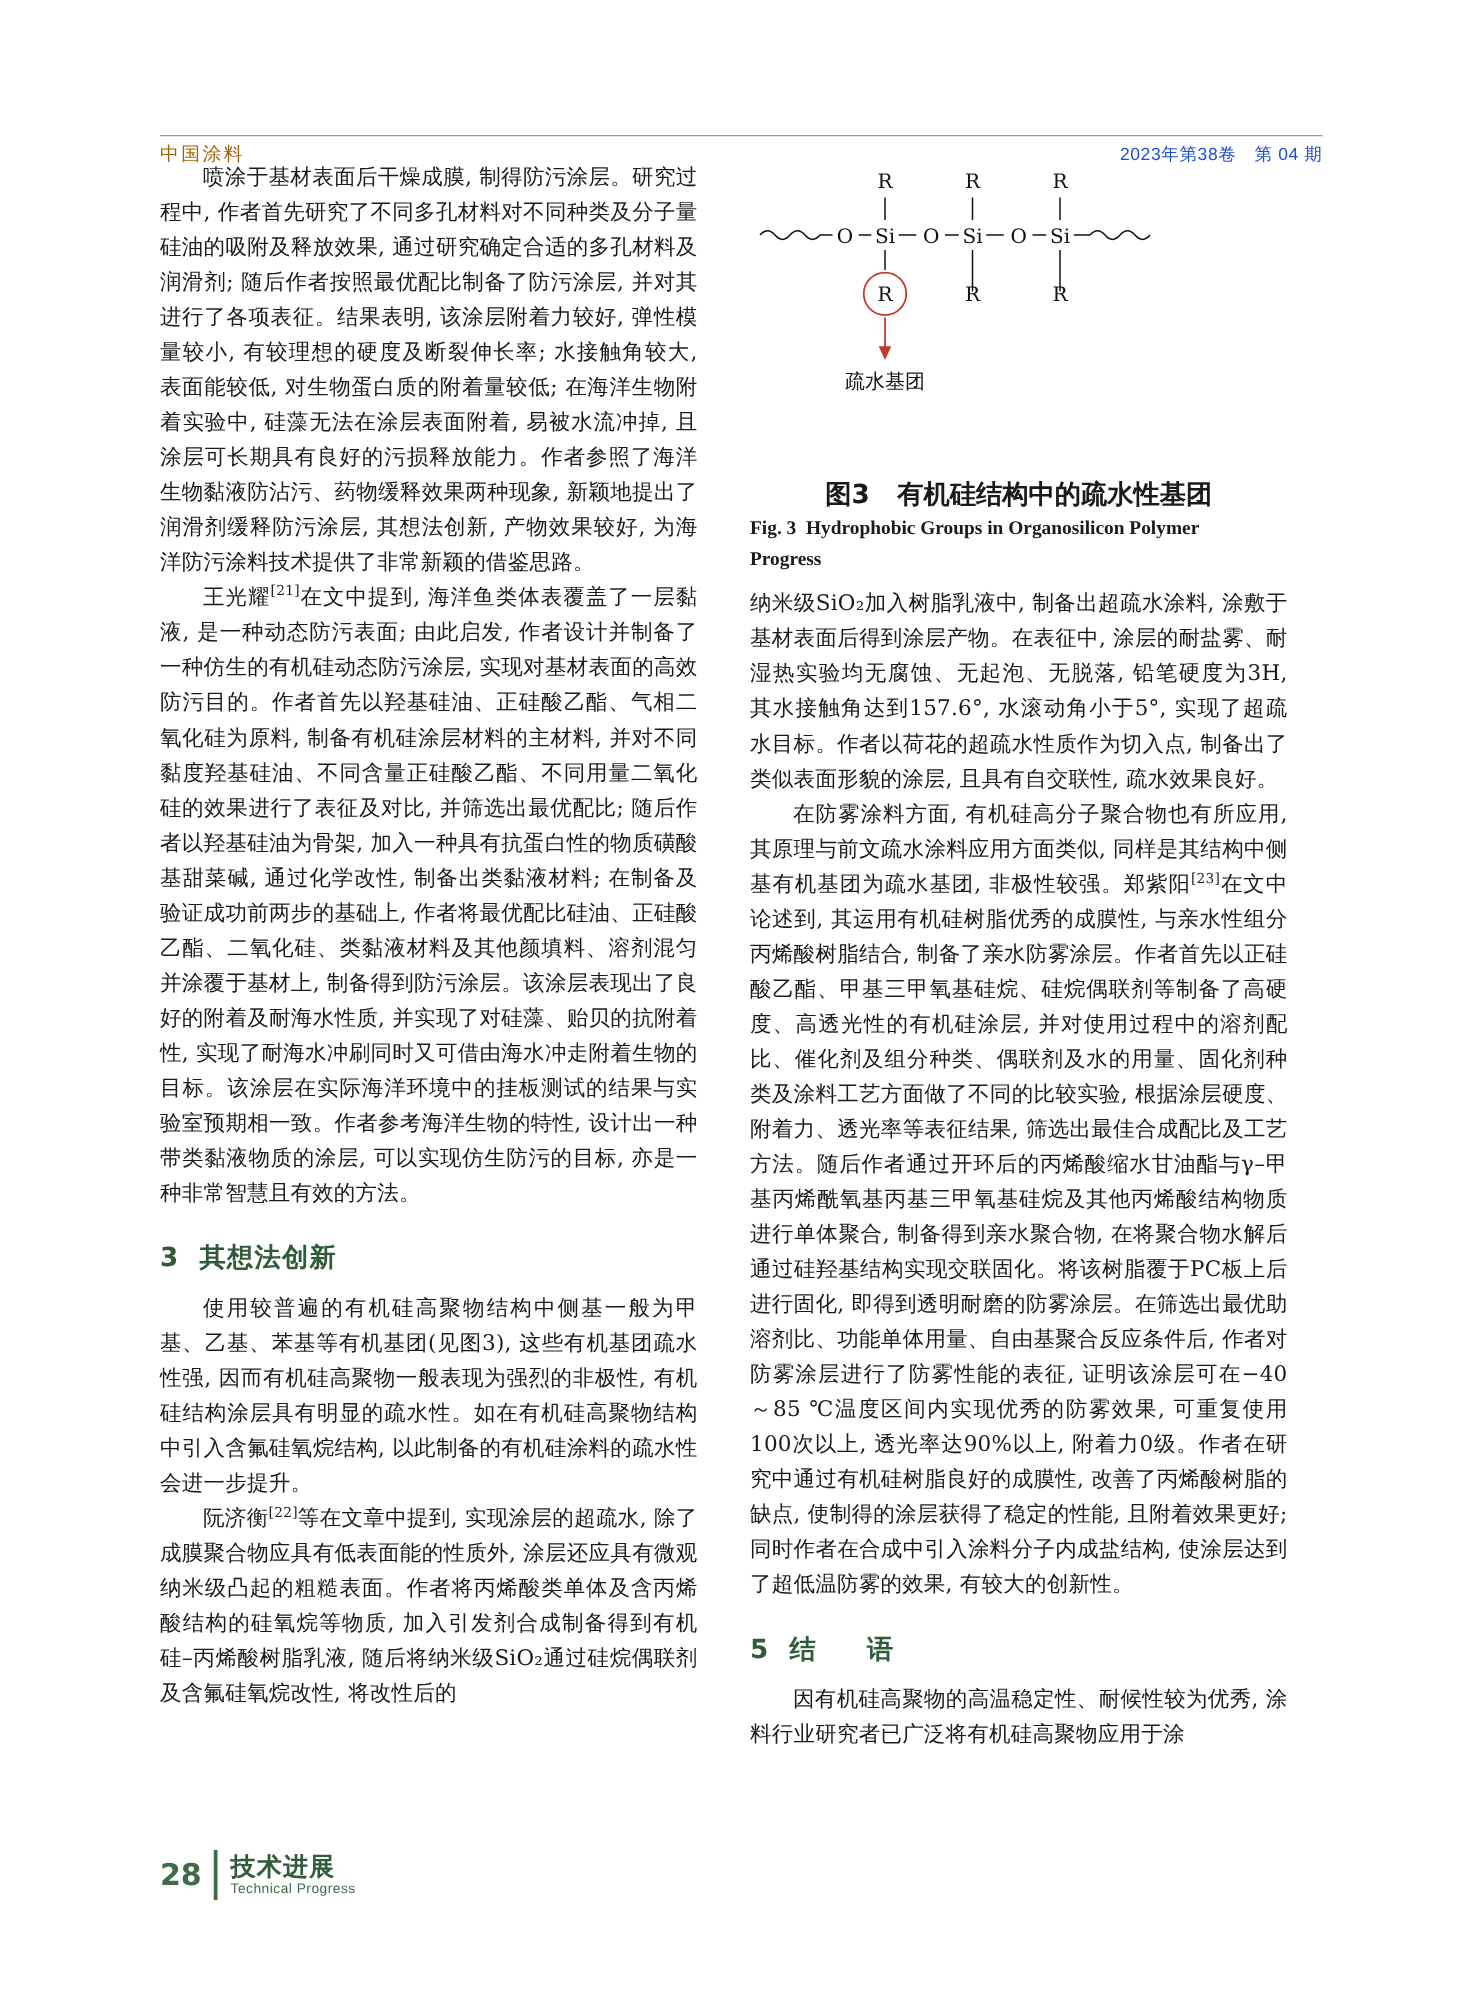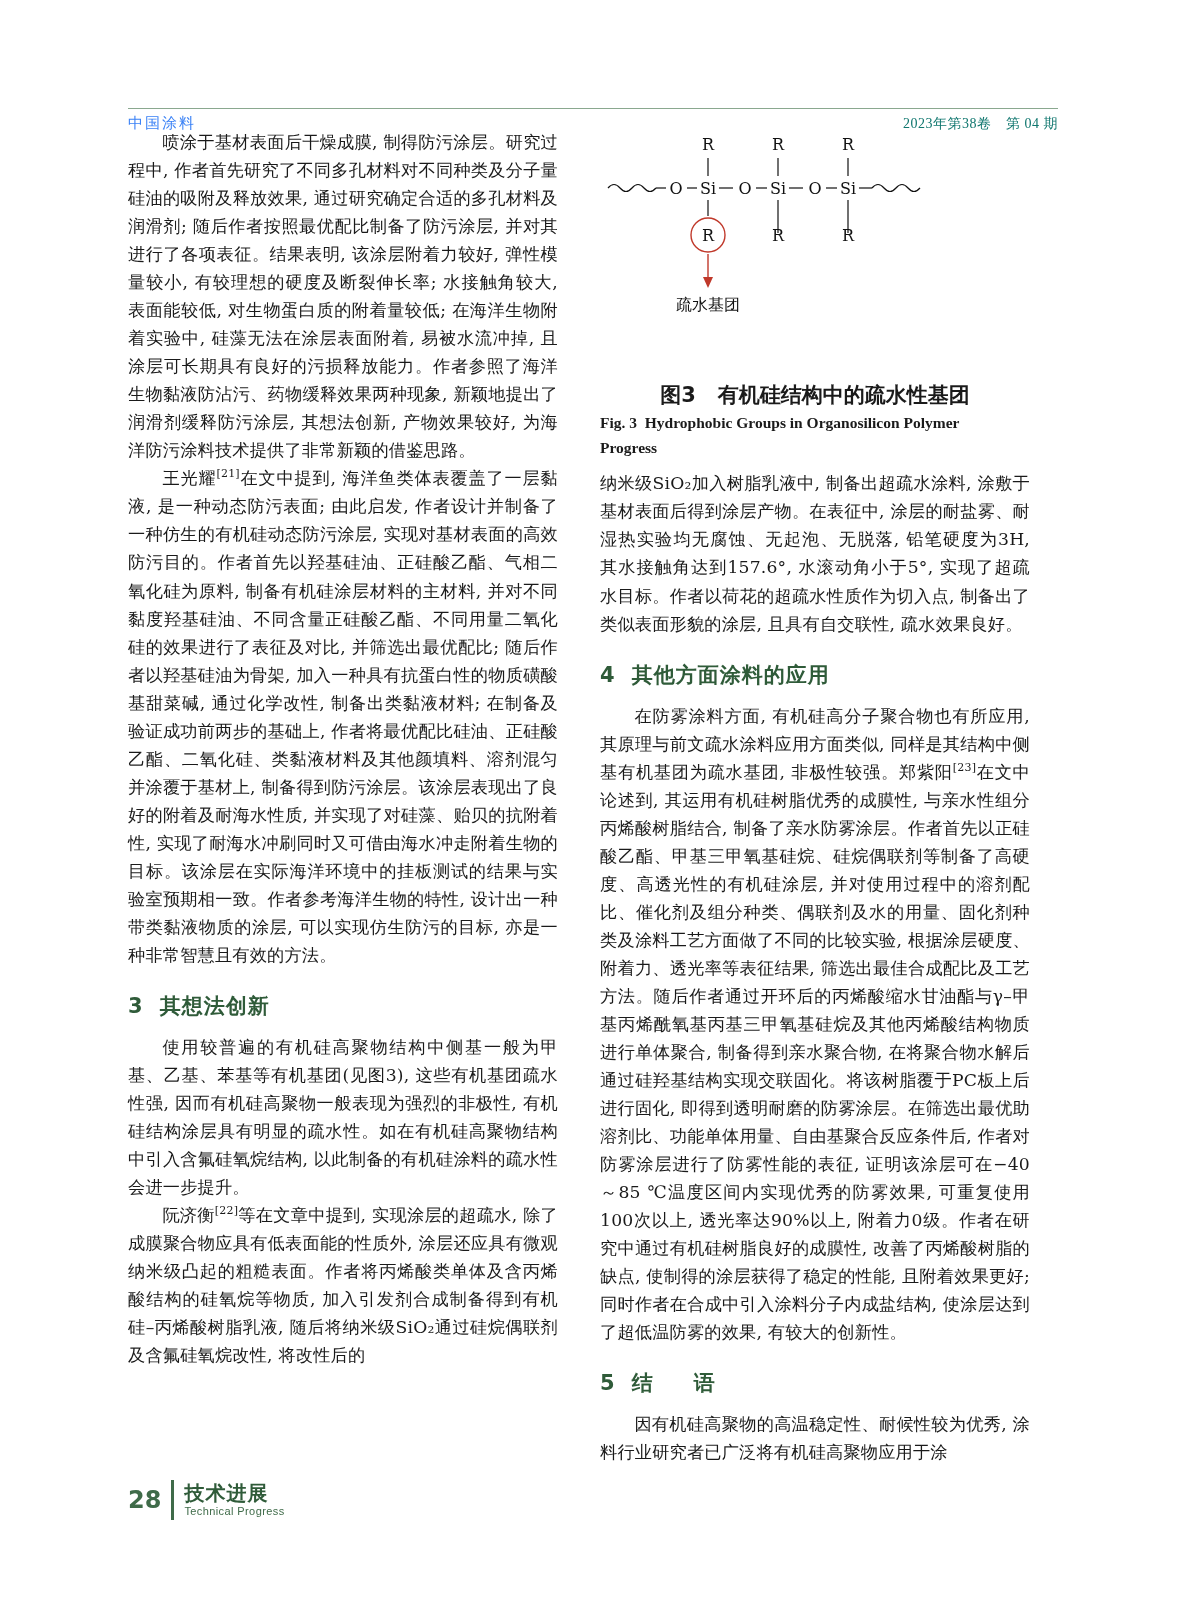--- a/index.html
+++ b/index.html
@@ -29,27 +29,27 @@
     top: 78px;
     width: 930px;
     display: flex;
     justify-content: space-between;
     align-items: flex-end;
     font-size: 15px;
     color: #4a6b52;
   }
   .header-left {
     letter-spacing: 2px;
-    color: #3b82f6;
+    color: #a16207;
     font-family: "DejaVu Sans", "Liberation Sans", sans-serif;
     font-size: 15px;
   }
   .header-right {
-    color: #0f766e;
-    font-family: Liberation Serif, serif;
+    color: #1d4ed8;
+    font-family: Liberation Sans, sans-serif;
     font-size: 14px;
     letter-spacing: 0.5px;
     margin-top: 37px;
   }
   .header-rule {
     position: absolute;
     left: 128px;
     top: 108px;
     width: 930px;
     height: 1px;
@@ -252,23 +252,20 @@
         <span>图3</span>&nbsp;&nbsp;&nbsp;<span>有机硅结构中的疏水性基团</span>
       </div>
       <div class="fig-caption-en">
         <span>Fig. 3</span>&nbsp;&nbsp;<span>Hydrophobic Groups in Organosilicon Polymer</span>
       </div>
       <div class="fig-caption-en">Progress</div>
     </div>
 
     <p class="body noindent" style="margin-top:10px">纳米级SiO₂加入树脂乳液中, 制备出超疏水涂料, 涂敷于基材表面后得到涂层产物。在表征中, 涂层的耐盐雾、耐湿热实验均无腐蚀、无起泡、无脱落, 铅笔硬度为3H, 其水接触角达到157.6°, 水滚动角小于5°, 实现了超疏水目标。作者以荷花的超疏水性质作为切入点, 制备出了类似表面形貌的涂层, 且具有自交联性, 疏水效果良好。</p>
 
-    <h2 class="section">
-      <span class="num">4</span><span class="title">其他方面涂料的应用</span>
-    </h2>
 
     <p class="body"><span>在防雾涂料方面, 有机硅高分子聚合物也有所应用, 其原理与前文疏水涂料应用方面类似, 同样是其结构中侧基有机基团为疏水基团, 非极性较强。郑紫阳</span><sup class="ref">[23]</sup><span>在文中论述到, 其运用有机硅树脂优秀的成膜性, 与亲水性组分丙烯酸树脂结合, 制备了亲水防雾涂层。作者首先以正硅酸乙酯、甲基三甲氧基硅烷、硅烷偶联剂等制备了高硬度、高透光性的有机硅涂层, 并对使用过程中的溶剂配比、催化剂及组分种类、偶联剂及水的用量、固化剂种类及涂料工艺方面做了不同的比较实验, 根据涂层硬度、附着力、透光率等表征结果, 筛选出最佳合成配比及工艺方法。随后作者通过开环后的丙烯酸缩水甘油酯与γ–甲基丙烯酰氧基丙基三甲氧基硅烷及其他丙烯酸结构物质进行单体聚合, 制备得到亲水聚合物, 在将聚合物水解后通过硅羟基结构实现交联固化。将该树脂覆于PC板上后进行固化, 即得到透明耐磨的防雾涂层。在筛选出最优助溶剂比、功能单体用量、自由基聚合反应条件后, 作者对防雾涂层进行了防雾性能的表征, 证明该涂层可在−40～85 ℃温度区间内实现优秀的防雾效果, 可重复使用100次以上, 透光率达90%以上, 附着力0级。作者在研究中通过有机硅树脂良好的成膜性, 改善了丙烯酸树脂的缺点, 使制得的涂层获得了稳定的性能, 且附着效果更好; 同时作者在合成中引入涂料分子内成盐结构, 使涂层达到了超低温防雾的效果, 有较大的创新性。</span></p>
 
     <h2 class="section spaced">
       <span class="num">5</span><span class="title">结　语</span>
     </h2>
 
     <p class="body">因有机硅高聚物的高温稳定性、耐候性较为优秀, 涂料行业研究者已广泛将有机硅高聚物应用于涂</p>
 
   </div>

